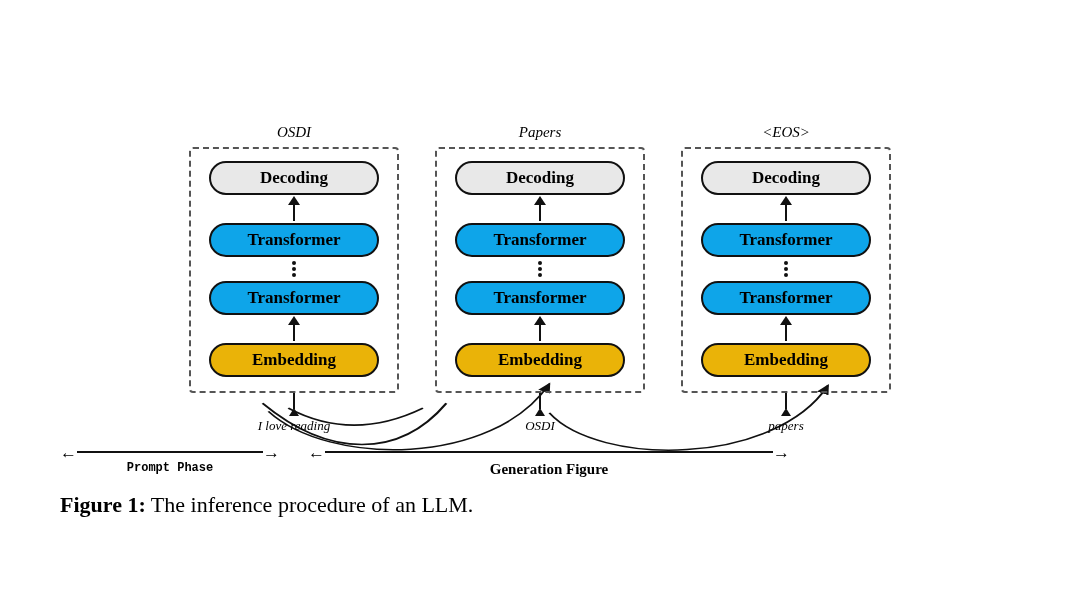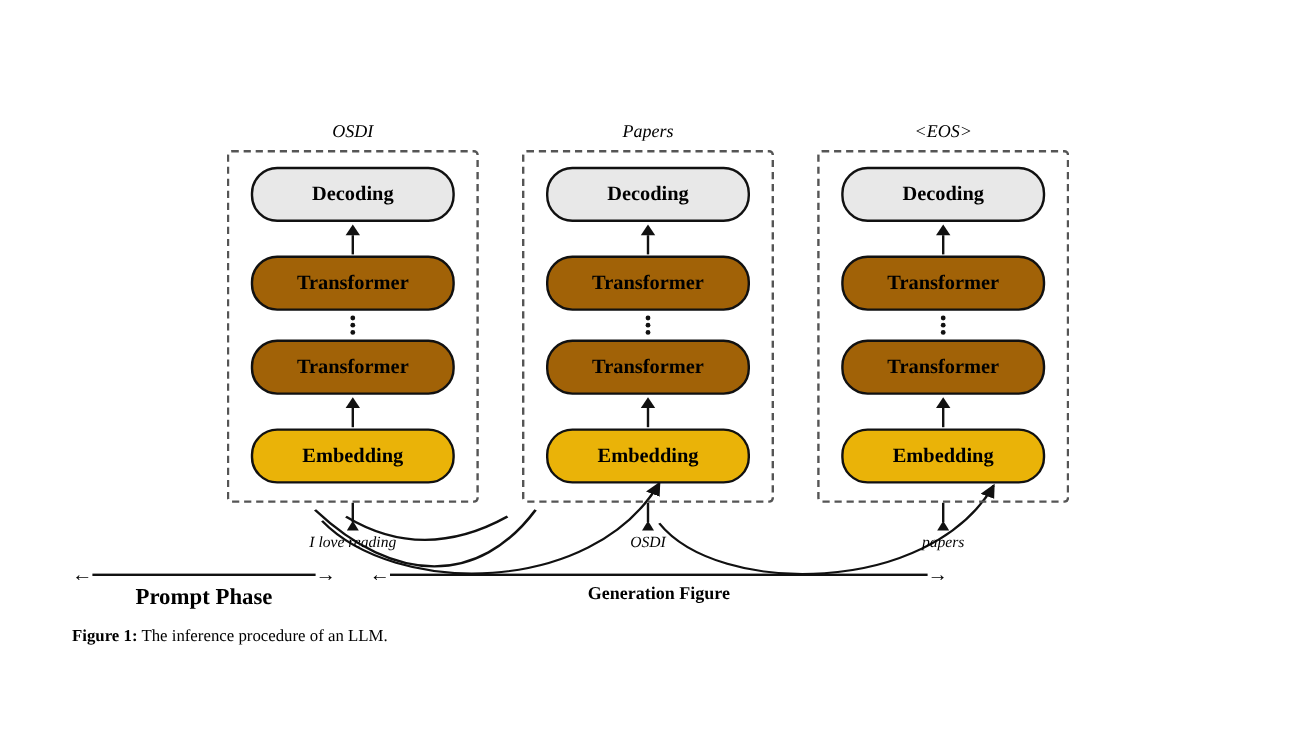--- a/index.html
+++ b/index.html
@@ -52,32 +52,32 @@
       align-items: center;
       gap: 0px;
       width: 210px;
       position: relative;
     }
     .node {
       display: flex;
       align-items: center;
       justify-content: center;
       width: 170px;
-      height: 46px;
+      height: 34px;
       border-radius: 22px;
       border: 2.5px solid #111;
       font-size: 17px;
       font-weight: bold;
       font-family: 'Times New Roman', serif;
     }
     .node-decoding {
       background: #e8e8e8;
     }
     .node-transformer {
-      background: #a16207;
+      background: #0ea5e9;
     }
     .node-embedding {
       background: #eab308;
     }
     .arrow-up {
       display: flex;
       flex-direction: column;
       align-items: center;
       height: 28px;
       justify-content: center;
@@ -118,21 +118,21 @@
     .curved-arrows-svg {
       position: absolute;
       top: 0;
       left: 0;
       width: 100%;
       height: 100%;
       pointer-events: none;
       overflow: visible;
     }
     .figure-caption {
-      font-size: 14px;
+      font-size: 22px;
       font-family: 'Times New Roman', serif;
       margin-top: 14px;
       text-align: center;
     }
     .figure-caption strong {
       font-weight: bold;
     }
   </style>
 </head>
 <body>
@@ -246,21 +246,21 @@
   </div>
 
   <div style="display:flex;flex-direction:row;width:730px;margin-top:10px;align-items:flex-start;gap:0;">
 
     <div style="display:flex;flex-direction:column;align-items:center;width:220px;">
       <div style="display:flex;flex-direction:row;align-items:center;width:100%;">
         <span style="font-size:17px;font-weight:bold;line-height:1;">←</span>
         <div style="flex:1;height:2px;background:#111;"></div>
         <span style="font-size:17px;font-weight:bold;line-height:1;">→</span>
       </div>
-      <div style="font-size:19px;font-weight:bold;font-family:Liberation Serif, serif;white-space:nowrap;">Prompt Phase</div>
+      <div style="font-size:12px;font-weight:bold;font-family:Liberation Mono, monospace;white-space:nowrap;">Prompt Phase</div>
     </div>
 
     <div style="width:28px;"></div>
 
     <div style="display:flex;flex-direction:column;align-items:center;flex:1;">
       <div style="display:flex;flex-direction:row;align-items:center;width:100%;">
         <span style="font-size:17px;font-weight:bold;line-height:1;">←</span>
         <div style="flex:1;height:2px;background:#111;"></div>
         <span style="font-size:17px;font-weight:bold;line-height:1;">→</span>
       </div>

